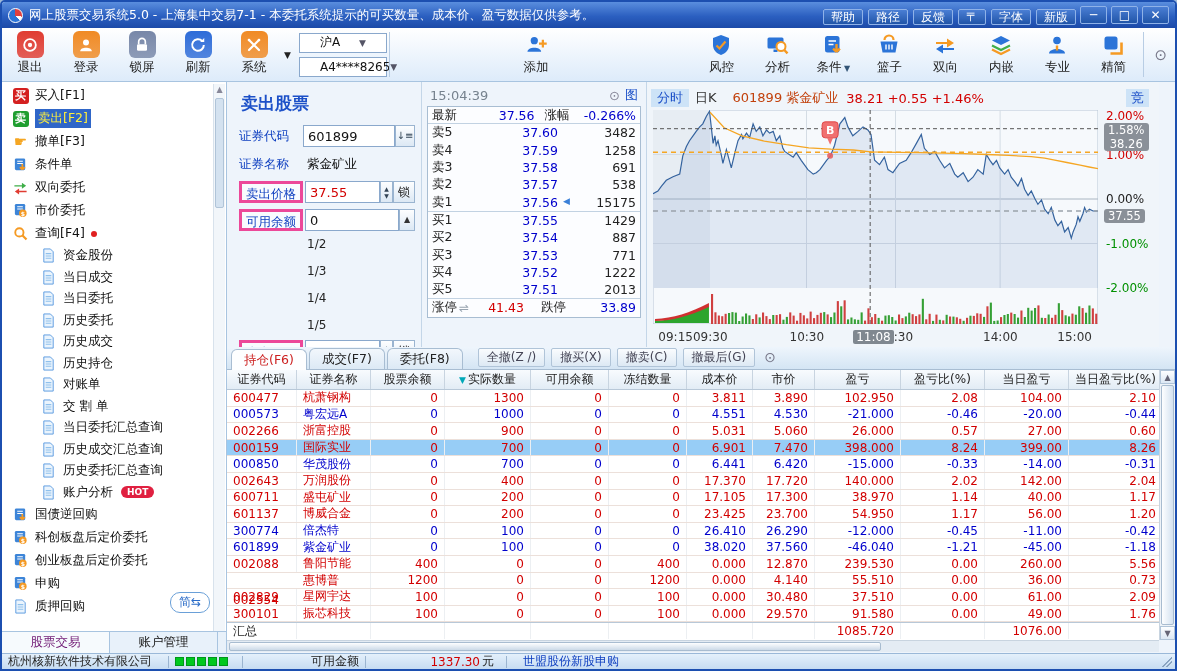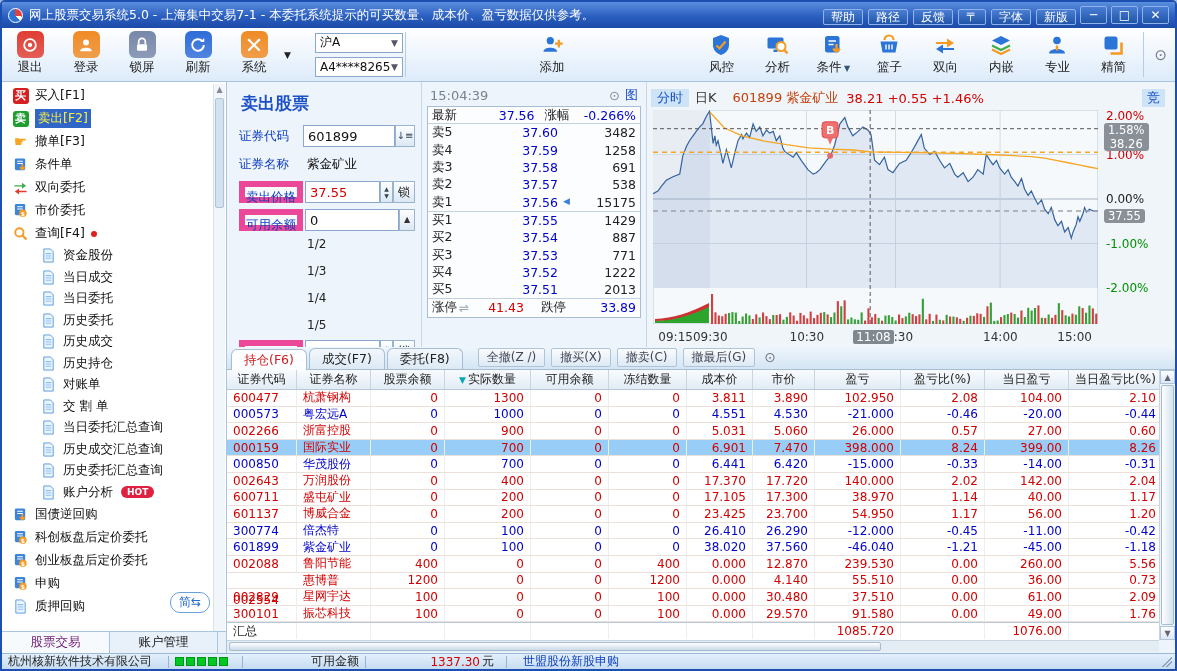--- a/index.html
+++ b/index.html
@@ -13,21 +13,21 @@
 .win-btn{width:27px;text-align:center;background:linear-gradient(#4a7ed4,#2155a8);border:1px solid #8fb2e8;color:#fff;font-size:12px;line-height:16px;margin-left:4px;border-radius:2px;}
 
 .toolbar{position:absolute;left:0;top:26px;right:0;height:54px;background:linear-gradient(#ffffff,#ddebfa);border-bottom:1px solid #a8c4e0;display:flex;align-items:stretch;}
 .tool{width:56px;padding-top:3px;text-align:center;font-size:12.5px;color:#222;}
 .tool .tico{width:27px;height:27px;border-radius:6px;margin:0 auto 1px;display:flex;align-items:center;justify-content:center;}
 .tool .tico svg{width:20px;height:20px;}
 .tool.flat .tico{background:none!important;}
 .tool.flat .tico svg{width:24px;height:24px;}
 .caret{font-size:9px;color:#222;align-self:center;margin:0 2px;}
 .selwrap{display:flex;flex-direction:column;justify-content:center;gap:4px;margin-left:6px;}
-.selbox{width:88px;height:20px;background:#fff;border:1px solid #8aa8cc;font-size:12px;display:flex;align-items:center;padding:0 4px;color:#111;margin-left:16px;}
+.selbox{width:88px;height:20px;background:#fff;border:1px solid #8aa8cc;font-size:12px;display:flex;align-items:center;padding:0 20px;color:#111;}
 .selbox .sarr{margin-left:auto;color:#556;font-size:9px;}
 .vsep{width:1px;background:#b8cde4;margin:4px 2px;}
 .tool-add{margin-left:116px;}
 .gear{align-self:center;color:#778;font-size:15px;margin:0 8px;}
 
 .sidebar{position:absolute;left:0;top:80px;width:225px;bottom:16px;background:#fff;border-right:1px solid #a8c4e0;}
 .side-list{position:absolute;inset:2px 14px 22px 2px;overflow:hidden;}
 .side-item{display:flex;align-items:center;height:23px;padding-left:8px;font-size:12.5px;color:#111;cursor:default;white-space:nowrap;}
 .side-item.sub{height:21.5px;padding-left:36px;}
 .side-item .sico{width:17px;height:17px;margin-right:6px;display:inline-flex;align-items:center;justify-content:center;flex:0 0 auto;}
@@ -44,21 +44,21 @@
 .side-tabs{position:absolute;left:0;right:0;bottom:0;height:22px;display:flex;background:#e8f1fa;border-top:1px solid #a8c4e0;}
 .side-tab{flex:0 0 auto;width:108px;text-align:center;font-size:12.5px;line-height:20px;border-right:1px solid #a8c4e0;color:#222;}
 .side-tab.active{color:#701a75;background:#f6fafd;}
 
 .main{position:absolute;left:225px;top:80px;right:0;bottom:16px;background:#eef4fb;}
 
 .sellform{position:absolute;left:0;top:0;width:195px;height:265px;border-right:1px solid #c4d6e8;padding:8px 6px 0 12px;font-size:12.5px;}
 .sf-title{color:#1c50c8;font-weight:bold;font-size:17px;margin:2px 0 10px 2px;}
 .sf-row{display:flex;align-items:center;margin-bottom:6px;height:22px;}
 .sf-label{color:#1040c0;width:64px;flex:0 0 auto;}
-.sf-label.boxed{border:6px solid #ec4899;background:#f8fbfe;text-align:center;height:22px;line-height:20px;width:64px;margin-right:2px;}
+.sf-label.boxed{border:3px solid #ec4899;background:#f8fbfe;text-align:center;height:22px;line-height:20px;width:64px;margin-right:2px;}
 .sf-input{flex:1;height:22px;border:1px solid #8aa8cc;background:#fff;font-size:13px;padding:0 4px;display:flex;align-items:center;color:#111;}
 .sf-input.red{color:#d20000;}
 .spin{width:13px;height:22px;border:1px solid #9ab4d0;background:linear-gradient(#fdfeff,#dce8f4);display:flex;flex-direction:column;align-items:center;justify-content:center;font-size:6px;color:#345;line-height:7px;}
 .lockbtn{width:22px;height:22px;border:1px solid #9ab4d0;background:linear-gradient(#fdfeff,#dce8f4);font-size:12px;text-align:center;line-height:20px;color:#222;}
 .upbtn{width:16px;height:22px;border:1px solid #9ab4d0;background:linear-gradient(#fdfeff,#dce8f4);font-size:8px;text-align:center;line-height:20px;color:#333;}
 .codebtn{width:20px;height:22px;border:1px solid #9ab4d0;background:linear-gradient(#fdfeff,#dce8f4);font-size:10px;text-align:center;line-height:20px;color:#345;}
 .fracs{display:flex;gap:13px;margin:2px 0 8px 68px;color:#222;font-size:12px;flex-direction:column;}
 .sf-btns{display:flex;align-items:center;gap:10px;margin:10px 0 8px 4px;}
 .btn{height:23px;background:linear-gradient(#fdfeff,#d8e8f6);border:1px solid #8fb0d0;border-radius:2px;font-size:13px;padding:0 18px;color:#111;box-shadow:inset 0 1px #fff;}
 .btn.narrow{padding:0 6px;}
@@ -79,21 +79,21 @@
 .q-row.hd .qp{color:#0000cc;padding-right:0;}
 .q-row.hd .ql2{color:#222;margin-left:10px;}
 .q-row.hd .qc{flex:1;text-align:right;color:#0000cc;}
 .q-sep{border-top:1px solid #c2d2e2;}
 .q-row.lim .ql{width:auto;}
 .q-row.lim .swap{color:#98a4b0;margin:0 2px;font-size:12px;}
 .q-row.lim .lu{color:#d20000;flex:1;text-align:center;}
 .q-row.lim .ldl{color:#222;}
 .q-row.lim .ld{flex:1;text-align:right;color:#0000cc;}
 
-.chartpane{position:absolute;left:420px;top:0;right:0;height:265px;background:#f0f5fa;padding:6px 0 0 4px;}
+.chartpane{position:absolute;left:420px;top:0;right:16px;height:265px;background:#f0f5fa;padding:6px 0 0 4px;}
 .ch-head{display:flex;align-items:center;height:20px;font-size:13px;margin-bottom:2px;}
 .ch-tab{padding:0 6px;color:#333;}
 .ch-tab.active{background:#cde3f7;color:#1c50c8;}
 .ch-title{margin-left:10px;color:#c2410c;}
 .ch-quote{color:#d20000;margin-left:8px;}
 .ch-bid{margin-left:auto;margin-right:10px;background:#cde3f7;color:#1c50c8;padding:0 5px;}
 .chartbox{position:relative;height:216px;}
 .chartbox svg{position:absolute;left:2px;top:0;}
 .yaxis{position:absolute;left:451px;top:0;width:78px;height:216px;font-size:12px;}
 .ylab{position:absolute;left:4px;}

